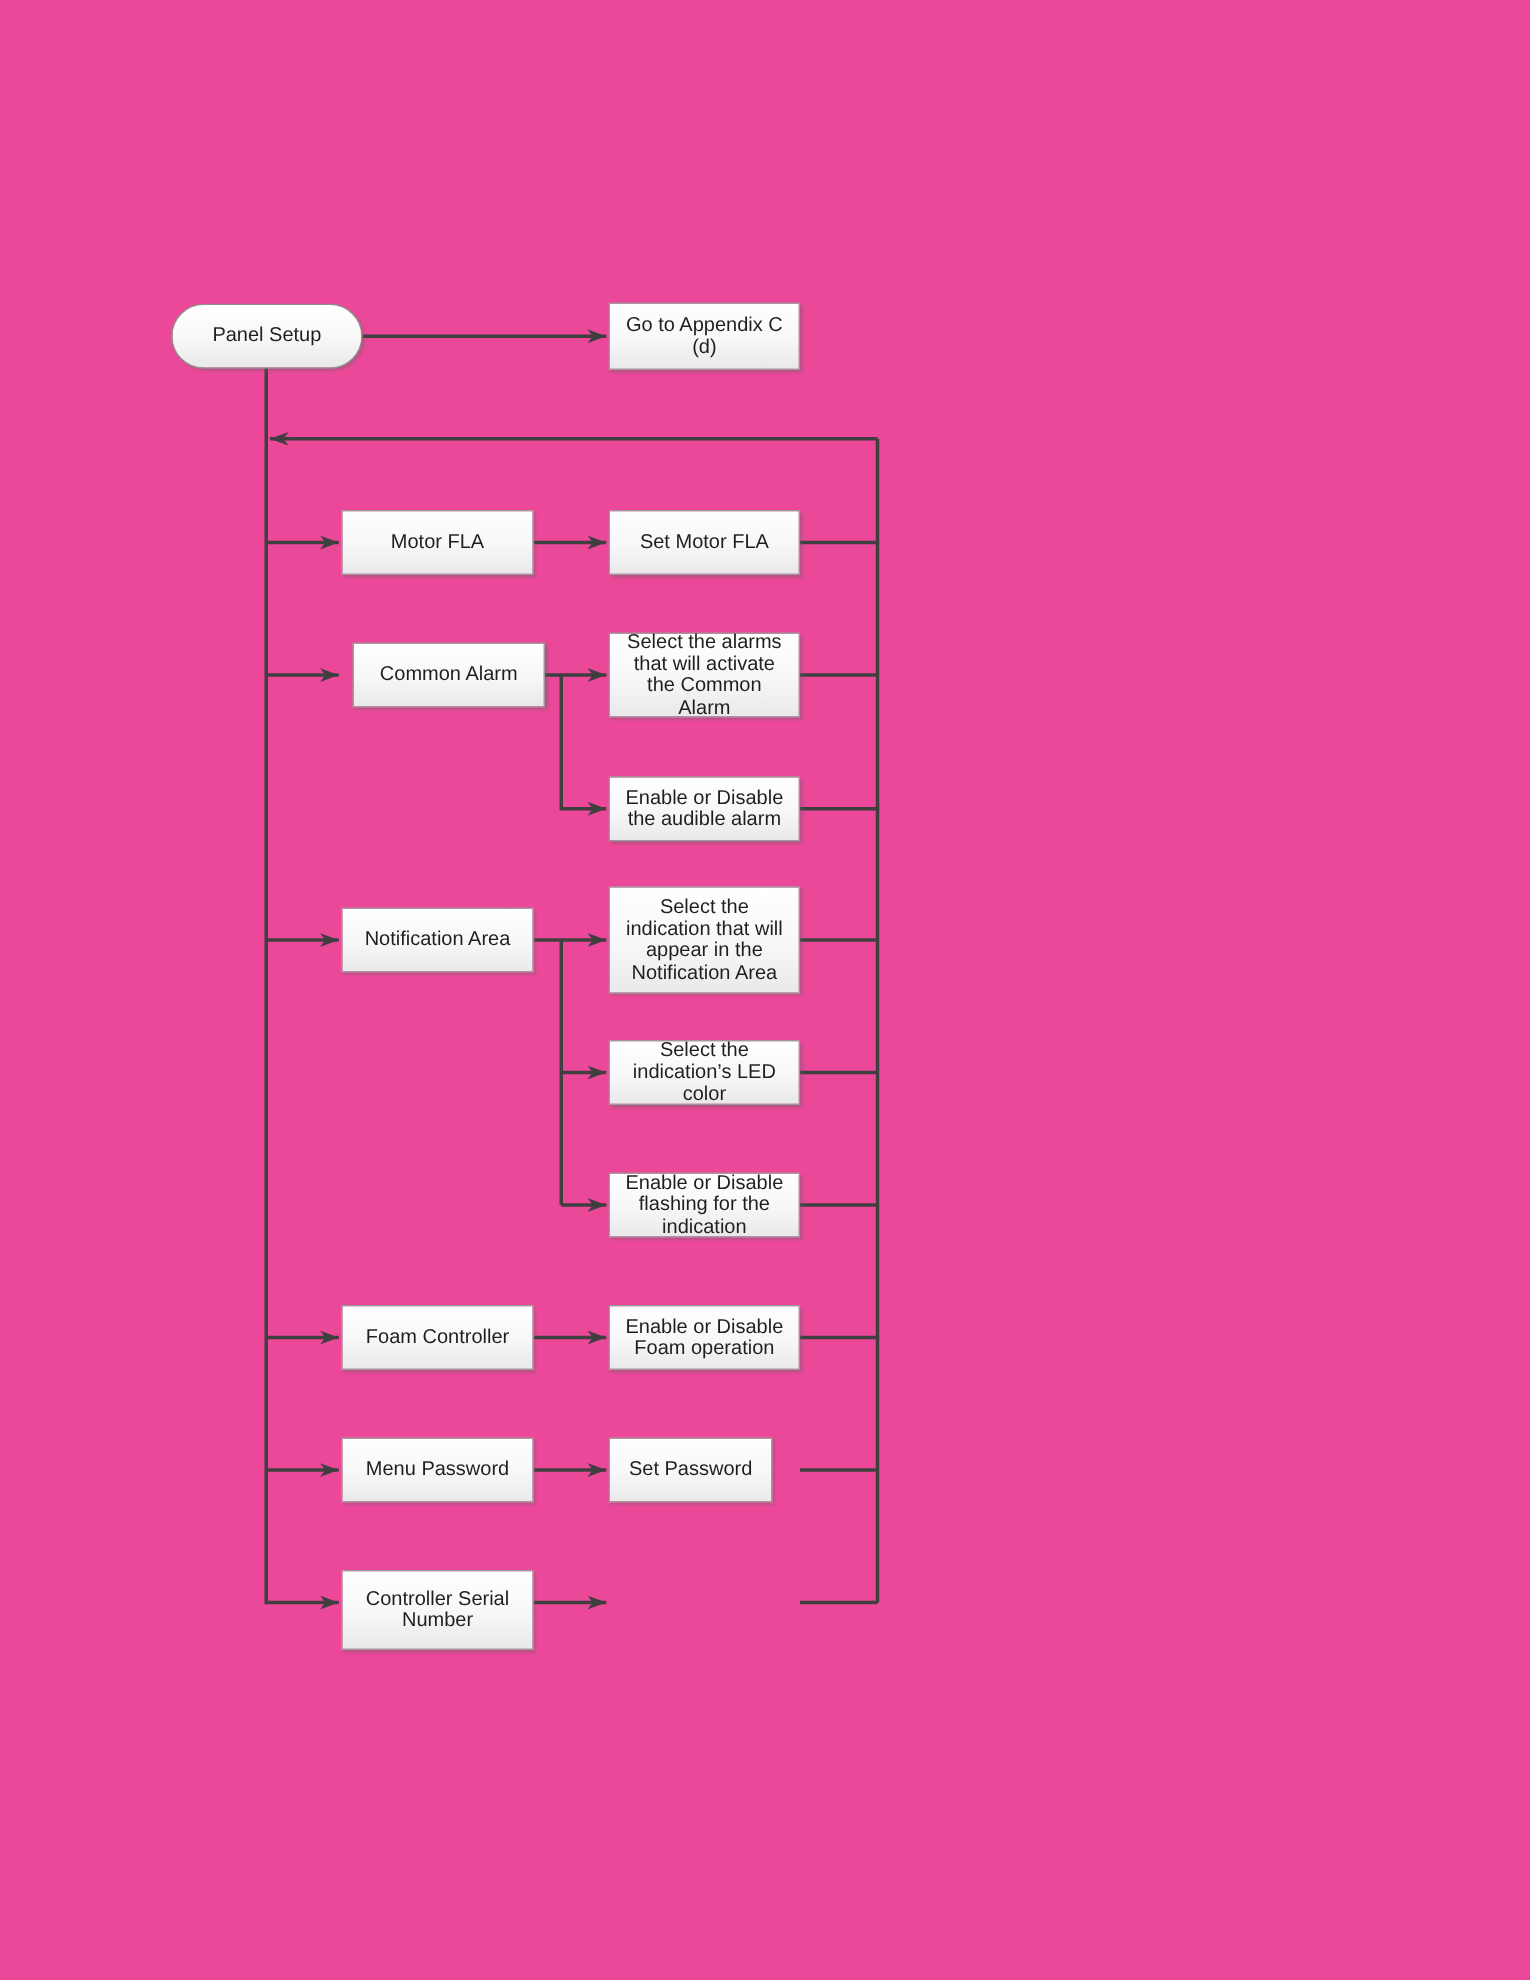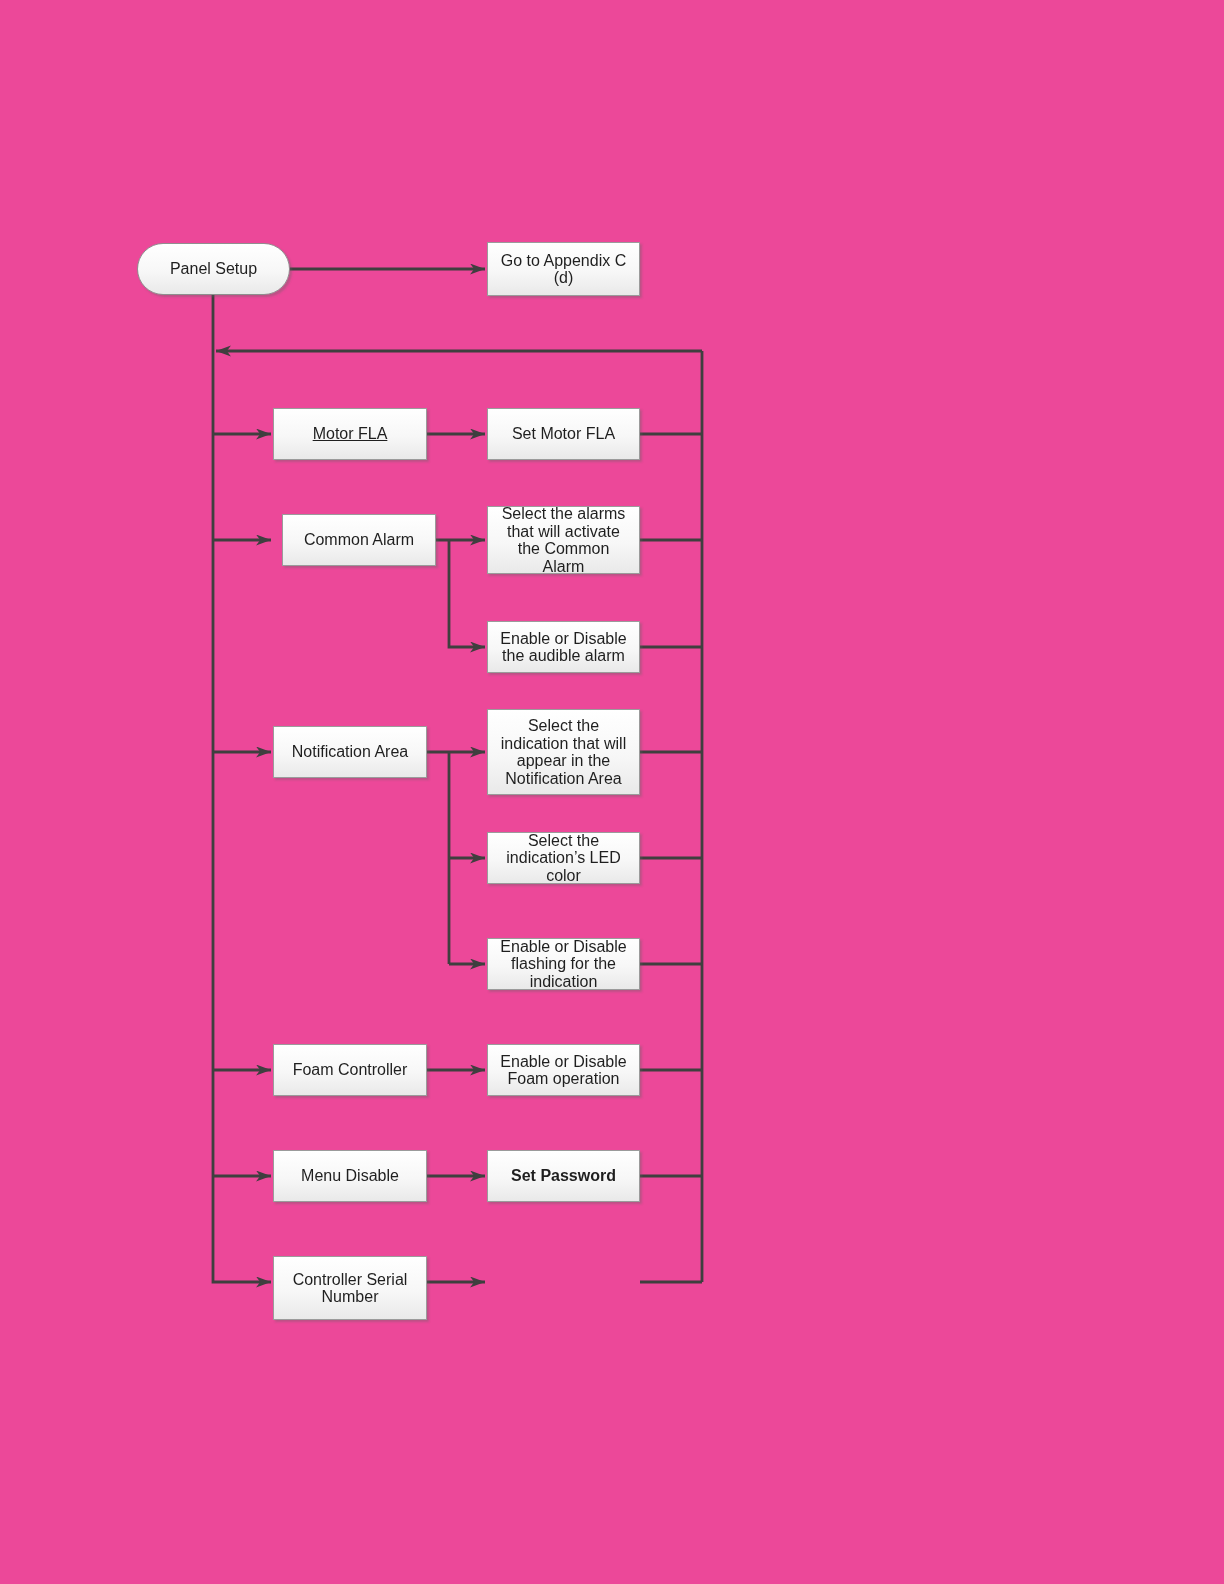--- a/index.html
+++ b/index.html
@@ -99,21 +99,21 @@
 
   <div class="node terminator" style="left:137px; top:243px; width:153px; height:52px;">
     <span class="label">Panel Setup</span>
   </div>
 
   <div class="node process" style="left:487px; top:242px; width:153px; height:54px;">
     <span class="label">Go to Appendix C
 (d)</span>
   </div>
 
-  <div class="node process" style="left:273px; top:408px; width:154px; height:52px;text-decoration:underline;">
+  <div class="node process" style="left:273px; top:408px; width:154px; height:52px;">
     <span class="label">Motor FLA</span>
   </div>
 
   <div class="node process" style="left:487px; top:408px; width:153px; height:52px;">
     <span class="label">Set Motor FLA</span>
   </div>
 
   <div class="node process" style="left:282px; top:514px; width:154px; height:52px;">
     <span class="label">Common Alarm</span>
   </div>
@@ -156,24 +156,24 @@
   <div class="node process" style="left:273px; top:1044px; width:154px; height:52px;">
     <span class="label">Foam Controller</span>
   </div>
 
   <div class="node process" style="left:487px; top:1044px; width:153px; height:52px;">
     <span class="label">Enable or Disable
 Foam operation</span>
   </div>
 
   <div class="node process" style="left:273px; top:1150px; width:154px; height:52px;">
-    <span class="label">Menu Disable</span>
+    <span class="label">Menu Password</span>
   </div>
 
-  <div class="node process" style="left:487px; top:1150px; width:153px; height:52px;font-weight:bold;">
+  <div class="node process" style="left:487px; top:1150px; width:131px; height:52px;">
     <span class="label">Set Password</span>
   </div>
 
   <div class="node process" style="left:273px; top:1256px; width:154px; height:64px;">
     <span class="label">Controller Serial
 Number</span>
   </div>
 
 
 </div>

